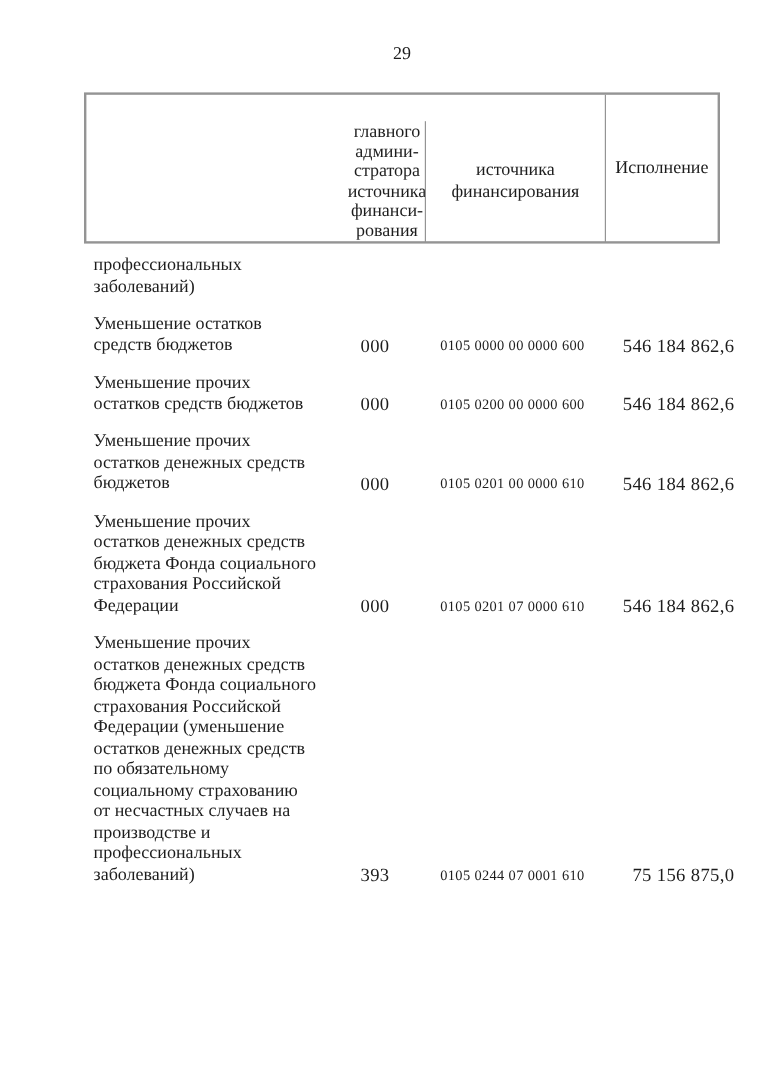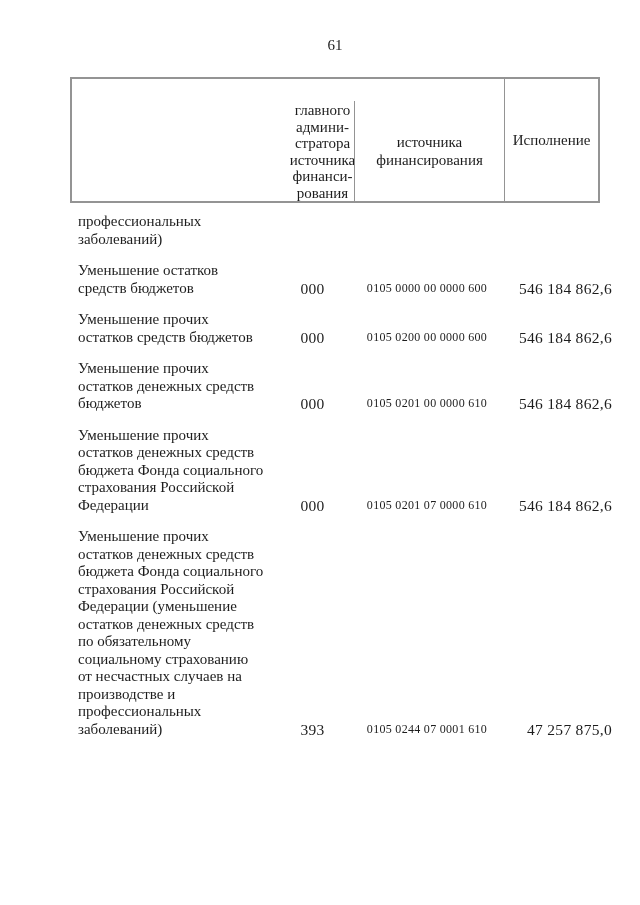--- a/index.html
+++ b/index.html
@@ -110,21 +110,21 @@
     font-size: 15.5px;
     letter-spacing: 0.3px;
     white-space: nowrap;
   }
 </style>
 </head>
 <body>
 
 <div class="sheet">
 
-  <div class="page-number">61</div>
+  <div class="page-number">29</div>
 
   <div class="thead">
     <div class="th th-admin">главного
 админи-
 стратора
 источника
 финанси-
 рования</div>
     <div class="th th-source">источника
 финансирования</div>
@@ -185,17 +185,17 @@
 Федерации (уменьшение
 остатков денежных средств
 по обязательному
 социальному страхованию
 от несчастных случаев на
 производстве и
 профессиональных
 заболеваний)</div>
       <div class="admin">393</div>
       <div class="code">0105 0244 07 0001 610</div>
-      <div class="amount">47 257 875,0</div>
+      <div class="amount">75 156 875,0</div>
     </div>
 
   </div>
 </div>
 
 </body></html>

